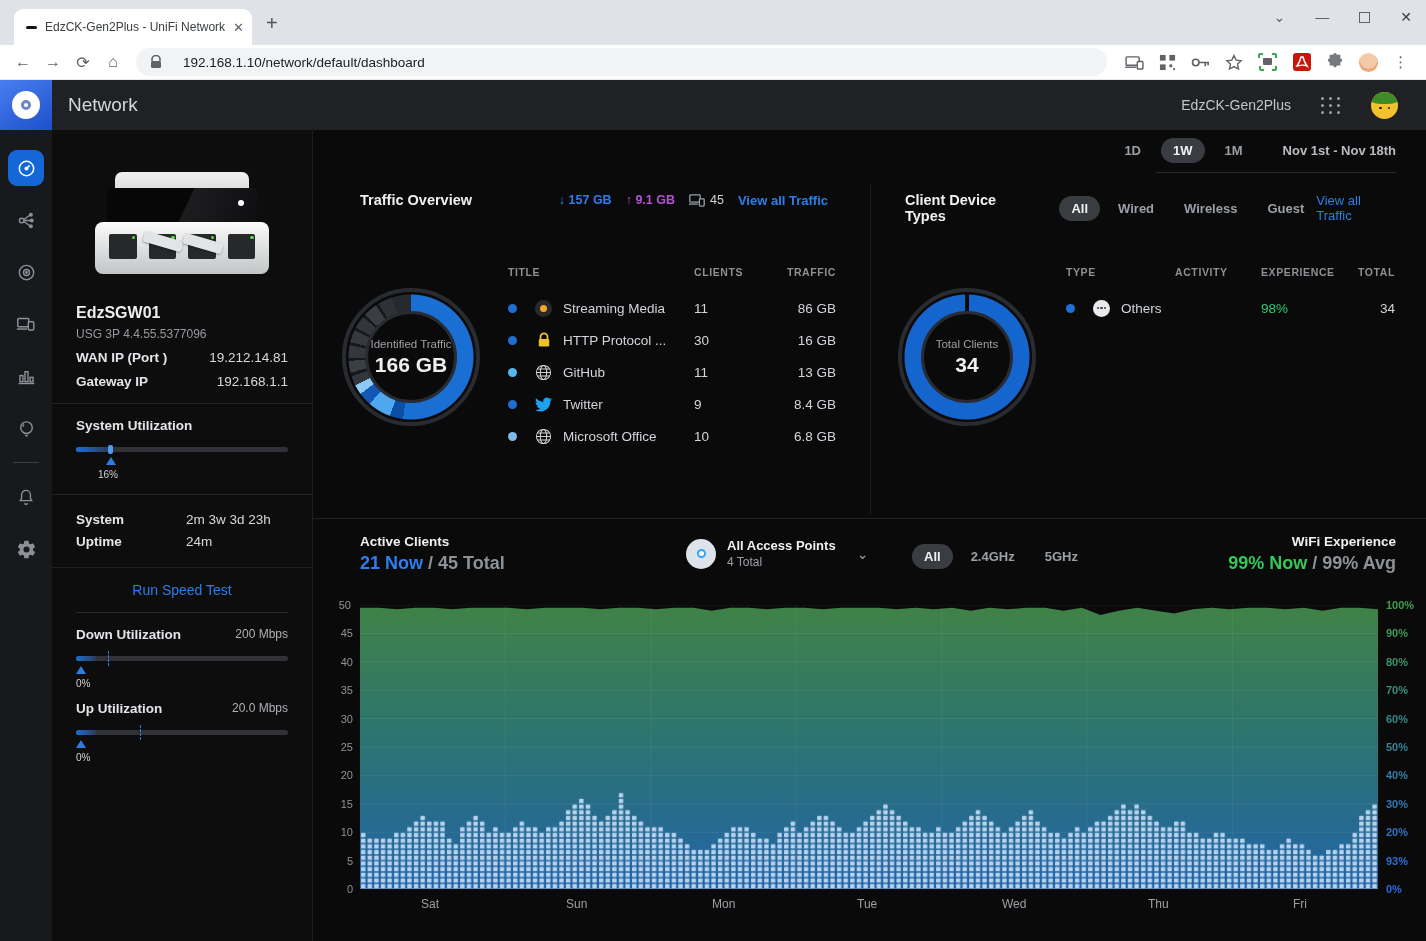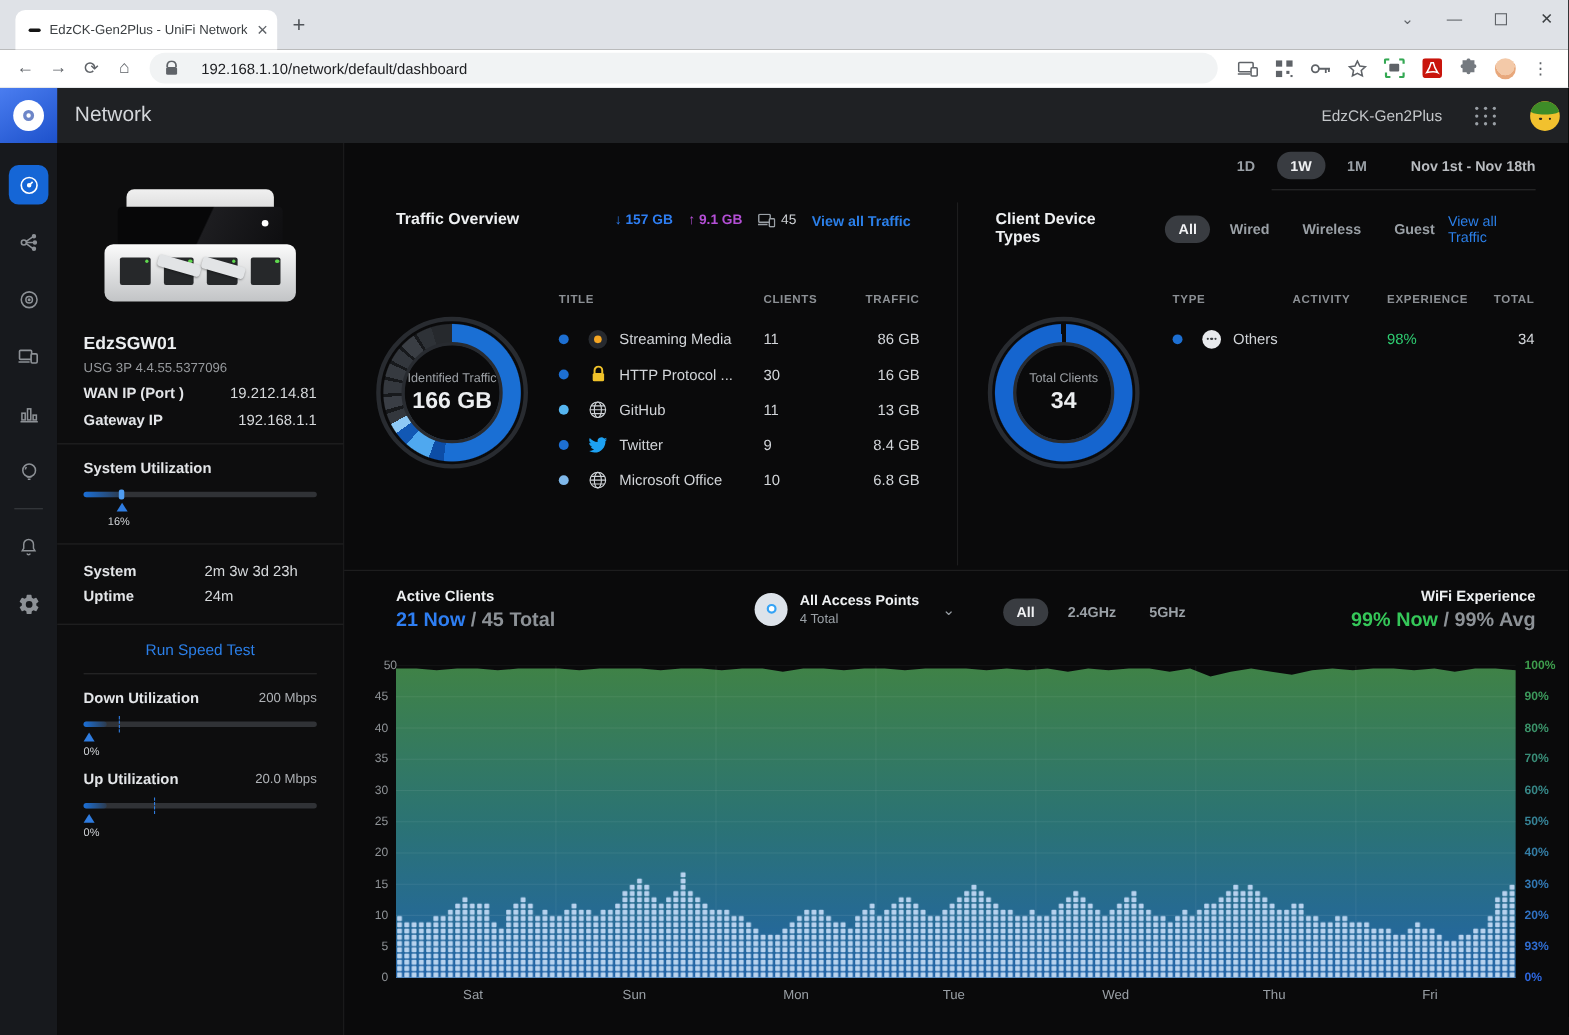--- a/index.html
+++ b/index.html
@@ -25,21 +25,21 @@
   .addr-icons svg { display:block; }
   .ext-avatar { width:19px; height:19px; border-radius:50%; background:radial-gradient(circle at 50% 38%, #f3c9a8 0 55%, #e8a87c 56% 100%); }
   .dots-v { font-size:15px; color:#5f6368; letter-spacing:0; }
 
   
   .appbar { position:absolute; top:80px; left:0; right:0; height:50px; background:#1f2124; display:flex; align-items:center; }
   .logo { width:52px; height:50px; background:linear-gradient(150deg,#4a7df0,#1d51cb); display:flex; align-items:center; justify-content:center; flex:none; }
   .logo-disc { width:28px; height:28px; border-radius:50%; background:#fff; display:flex; align-items:center; justify-content:center; }
   .logo-disc i { display:block; width:10px; height:10px; border:3px solid #6d86c8; border-radius:50%; }
   .app-title { font-size:19px; color:#d3d6da; margin-left:16px; }
-  .appbar-right { margin-left:auto; display:flex; align-items:center; gap:30px; padding-right:8px; }
+  .appbar-right { margin-left:auto; display:flex; align-items:center; gap:30px; padding-right:28px; }
   .site-name { font-size:14px; color:#c3c6c9; }
   .grid-dots { display:grid; grid-template-columns:repeat(3,4px); grid-gap:4px; }
   .grid-dots i { width:3px; height:3px; border-radius:50%; background:#9aa0a6; }
   .lego { position:relative; width:27px; height:27px; border-radius:50%; background:#f2c12e; overflow:hidden; }
   .lego .helm { position:absolute; top:0; left:0; right:0; height:12px; background:#3e8c28; border-radius:50% 50% 40% 40%/70% 70% 30% 30%; }
   .lego .eye { position:absolute; top:15px; width:2.5px; height:2.5px; background:#222; border-radius:50%; }
 
   
   .sidenav { position:absolute; top:130px; left:0; width:52px; bottom:0; background:#17191d; display:flex; flex-direction:column; align-items:center; padding-top:12px; }
   .snav-item { width:52px; height:52px; display:flex; align-items:center; justify-content:center; color:#8d9196; }
@@ -751,21 +751,21 @@
     <span class="yl" style="left:8px;top:293px">0</span>
         <span class="yl" style="left:8px;top:265px">5</span>
         <span class="yl" style="left:8px;top:236px">10</span>
         <span class="yl" style="left:8px;top:208px">15</span>
         <span class="yl" style="left:8px;top:179px">20</span>
         <span class="yl" style="left:8px;top:151px">25</span>
         <span class="yl" style="left:8px;top:123px">30</span>
         <span class="yl" style="left:8px;top:94px">35</span>
         <span class="yl" style="left:8px;top:66px">40</span>
         <span class="yl" style="left:8px;top:37px">45</span>
-        <span class="yl" style="left:16px;top:9px">50</span>
+        <span class="yl" style="left:6px;top:9px">50</span>
         <span class="yr" style="top:293px;color:rgb(45,103,224)">0%</span>
         <span class="yr" style="top:265px;color:rgb(47,109,209)">93%</span>
         <span class="yr" style="top:236px;color:rgb(48,114,195)">20%</span>
         <span class="yr" style="top:208px;color:rgb(50,120,180)">30%</span>
         <span class="yr" style="top:179px;color:rgb(52,125,165)">40%</span>
         <span class="yr" style="top:151px;color:rgb(54,131,151)">50%</span>
         <span class="yr" style="top:123px;color:rgb(55,136,136)">60%</span>
         <span class="yr" style="top:94px;color:rgb(57,142,121)">70%</span>
         <span class="yr" style="top:66px;color:rgb(59,147,106)">80%</span>
         <span class="yr" style="top:37px;color:rgb(60,153,92)">90%</span>

